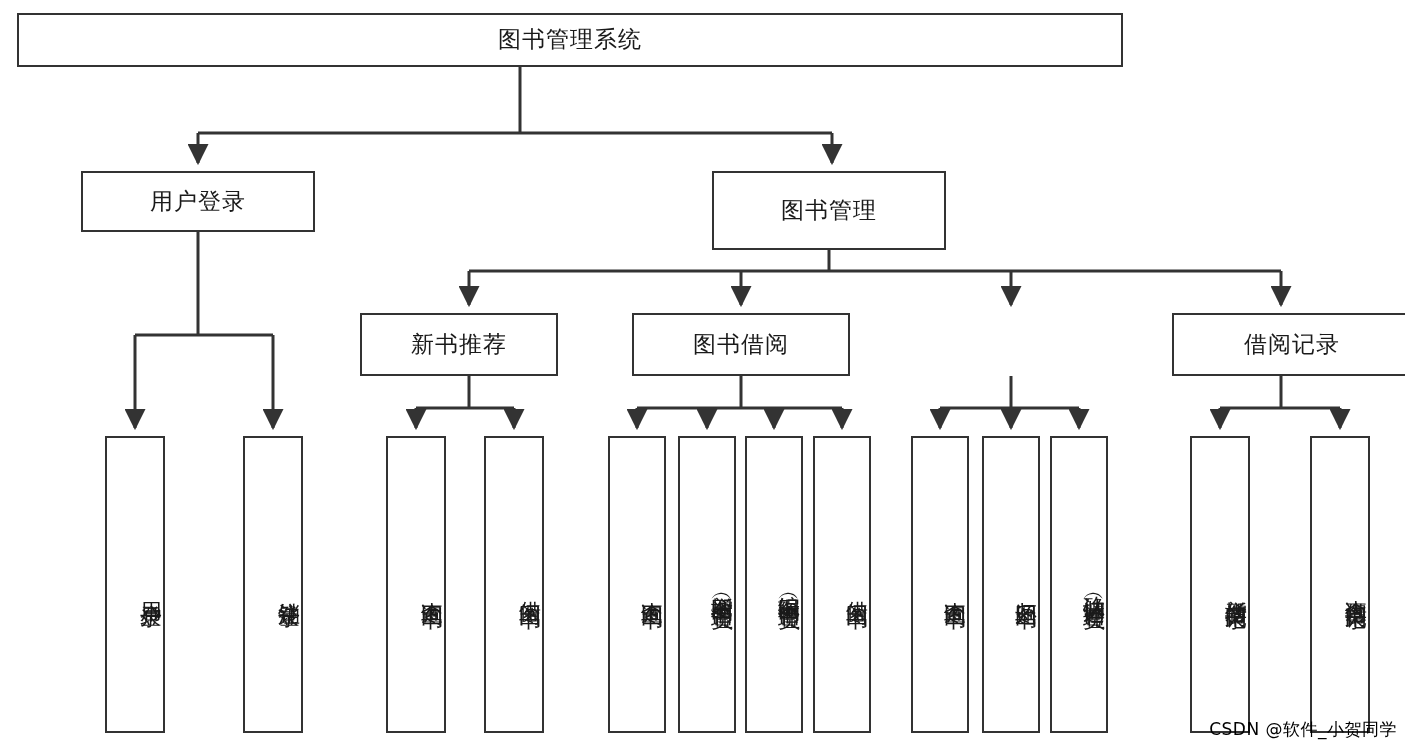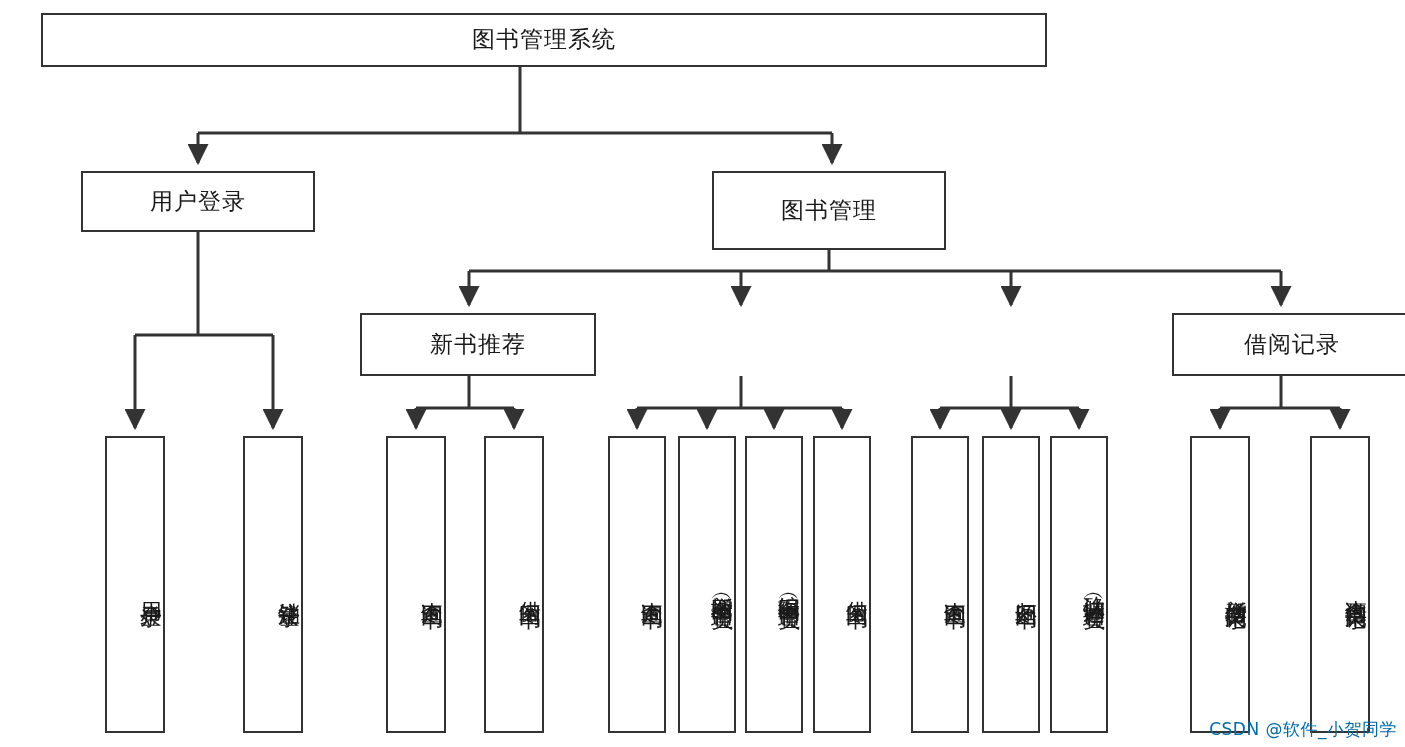--- a/index.html
+++ b/index.html
@@ -54,21 +54,21 @@
     padding-top: 6px;
   }
   .node.vert.tall {
     padding-top: 4px;
   }
   .watermark {
     position: absolute;
     right: 8px;
     bottom: 6px;
     font-size: 17px;
-    color: #0369a1;
+    color: #000000;
     letter-spacing: 0.5px;
     white-space: nowrap;
   }
 </style>
 </head>
 <body>
 
 <div id="canvas">
 
   <svg class="wires" viewBox="0 0 1405 747" xmlns="http://www.w3.org/2000/svg">
@@ -114,26 +114,27 @@
       <path d="M 1011 408 L 1011 428" marker-end="url(#arrow)"></path>
       <path d="M 1079 408 L 1079 428" marker-end="url(#arrow)"></path>
 
       <path d="M 1281 376 L 1281 408"></path>
       <path d="M 1220 408 L 1340 408"></path>
       <path d="M 1220 408 L 1220 428" marker-end="url(#arrow)"></path>
       <path d="M 1340 408 L 1340 428" marker-end="url(#arrow)"></path>
     </g>
   </svg>
 
-  <div class="node horiz title" style="left: 17px; top: 13px; width: 1006px; height: 54px; margin-left: 24px;">图书管理系统</div>
+  <div class="node horiz title" style="left: 17px; top: 13px; width: 1106px; height: 54px;">图书管理系统</div>
 
   <div class="node horiz" style="left: 81px; top: 171px; width: 234px; height: 61px;">用户登录</div>
   <div class="node horiz" style="left: 712px; top: 171px; width: 234px; height: 79px;">图书管理</div>
 
-  <div class="node horiz" style="left: 360px; top: 313px; width: 236px; height: 63px;">新书推荐</div>
+  <div class="node horiz" style="left: 360px; top: 313px; width: 198px; height: 63px;">新书推荐</div>
+  <div class="node horiz" style="left: 632px; top: 313px; width: 218px; height: 63px;">图书借阅</div>
   <div class="node horiz" style="left: 1172px; top: 313px; width: 240px; height: 63px;">借阅记录</div>
 
   <div class="node vert" style="left: 105px; top: 436px; width: 60px; height: 297px;">用户登录</div>
   <div class="node vert" style="left: 243px; top: 436px; width: 60px; height: 297px;">注销登录</div>
   <div class="node vert" style="left: 386px; top: 436px; width: 60px; height: 297px;">查询图书</div>
   <div class="node vert" style="left: 484px; top: 436px; width: 60px; height: 297px;">借阅图书</div>
   <div class="node vert" style="left: 608px; top: 436px; width: 58px; height: 297px;">查询图书</div>
   <div class="node vert tall" style="left: 678px; top: 436px; width: 58px; height: 297px;">新增图书（管理员）</div>
   <div class="node vert tall" style="left: 745px; top: 436px; width: 58px; height: 297px;">编辑图书（管理员）</div>
   <div class="node vert" style="left: 813px; top: 436px; width: 58px; height: 297px;">借阅图书</div>

